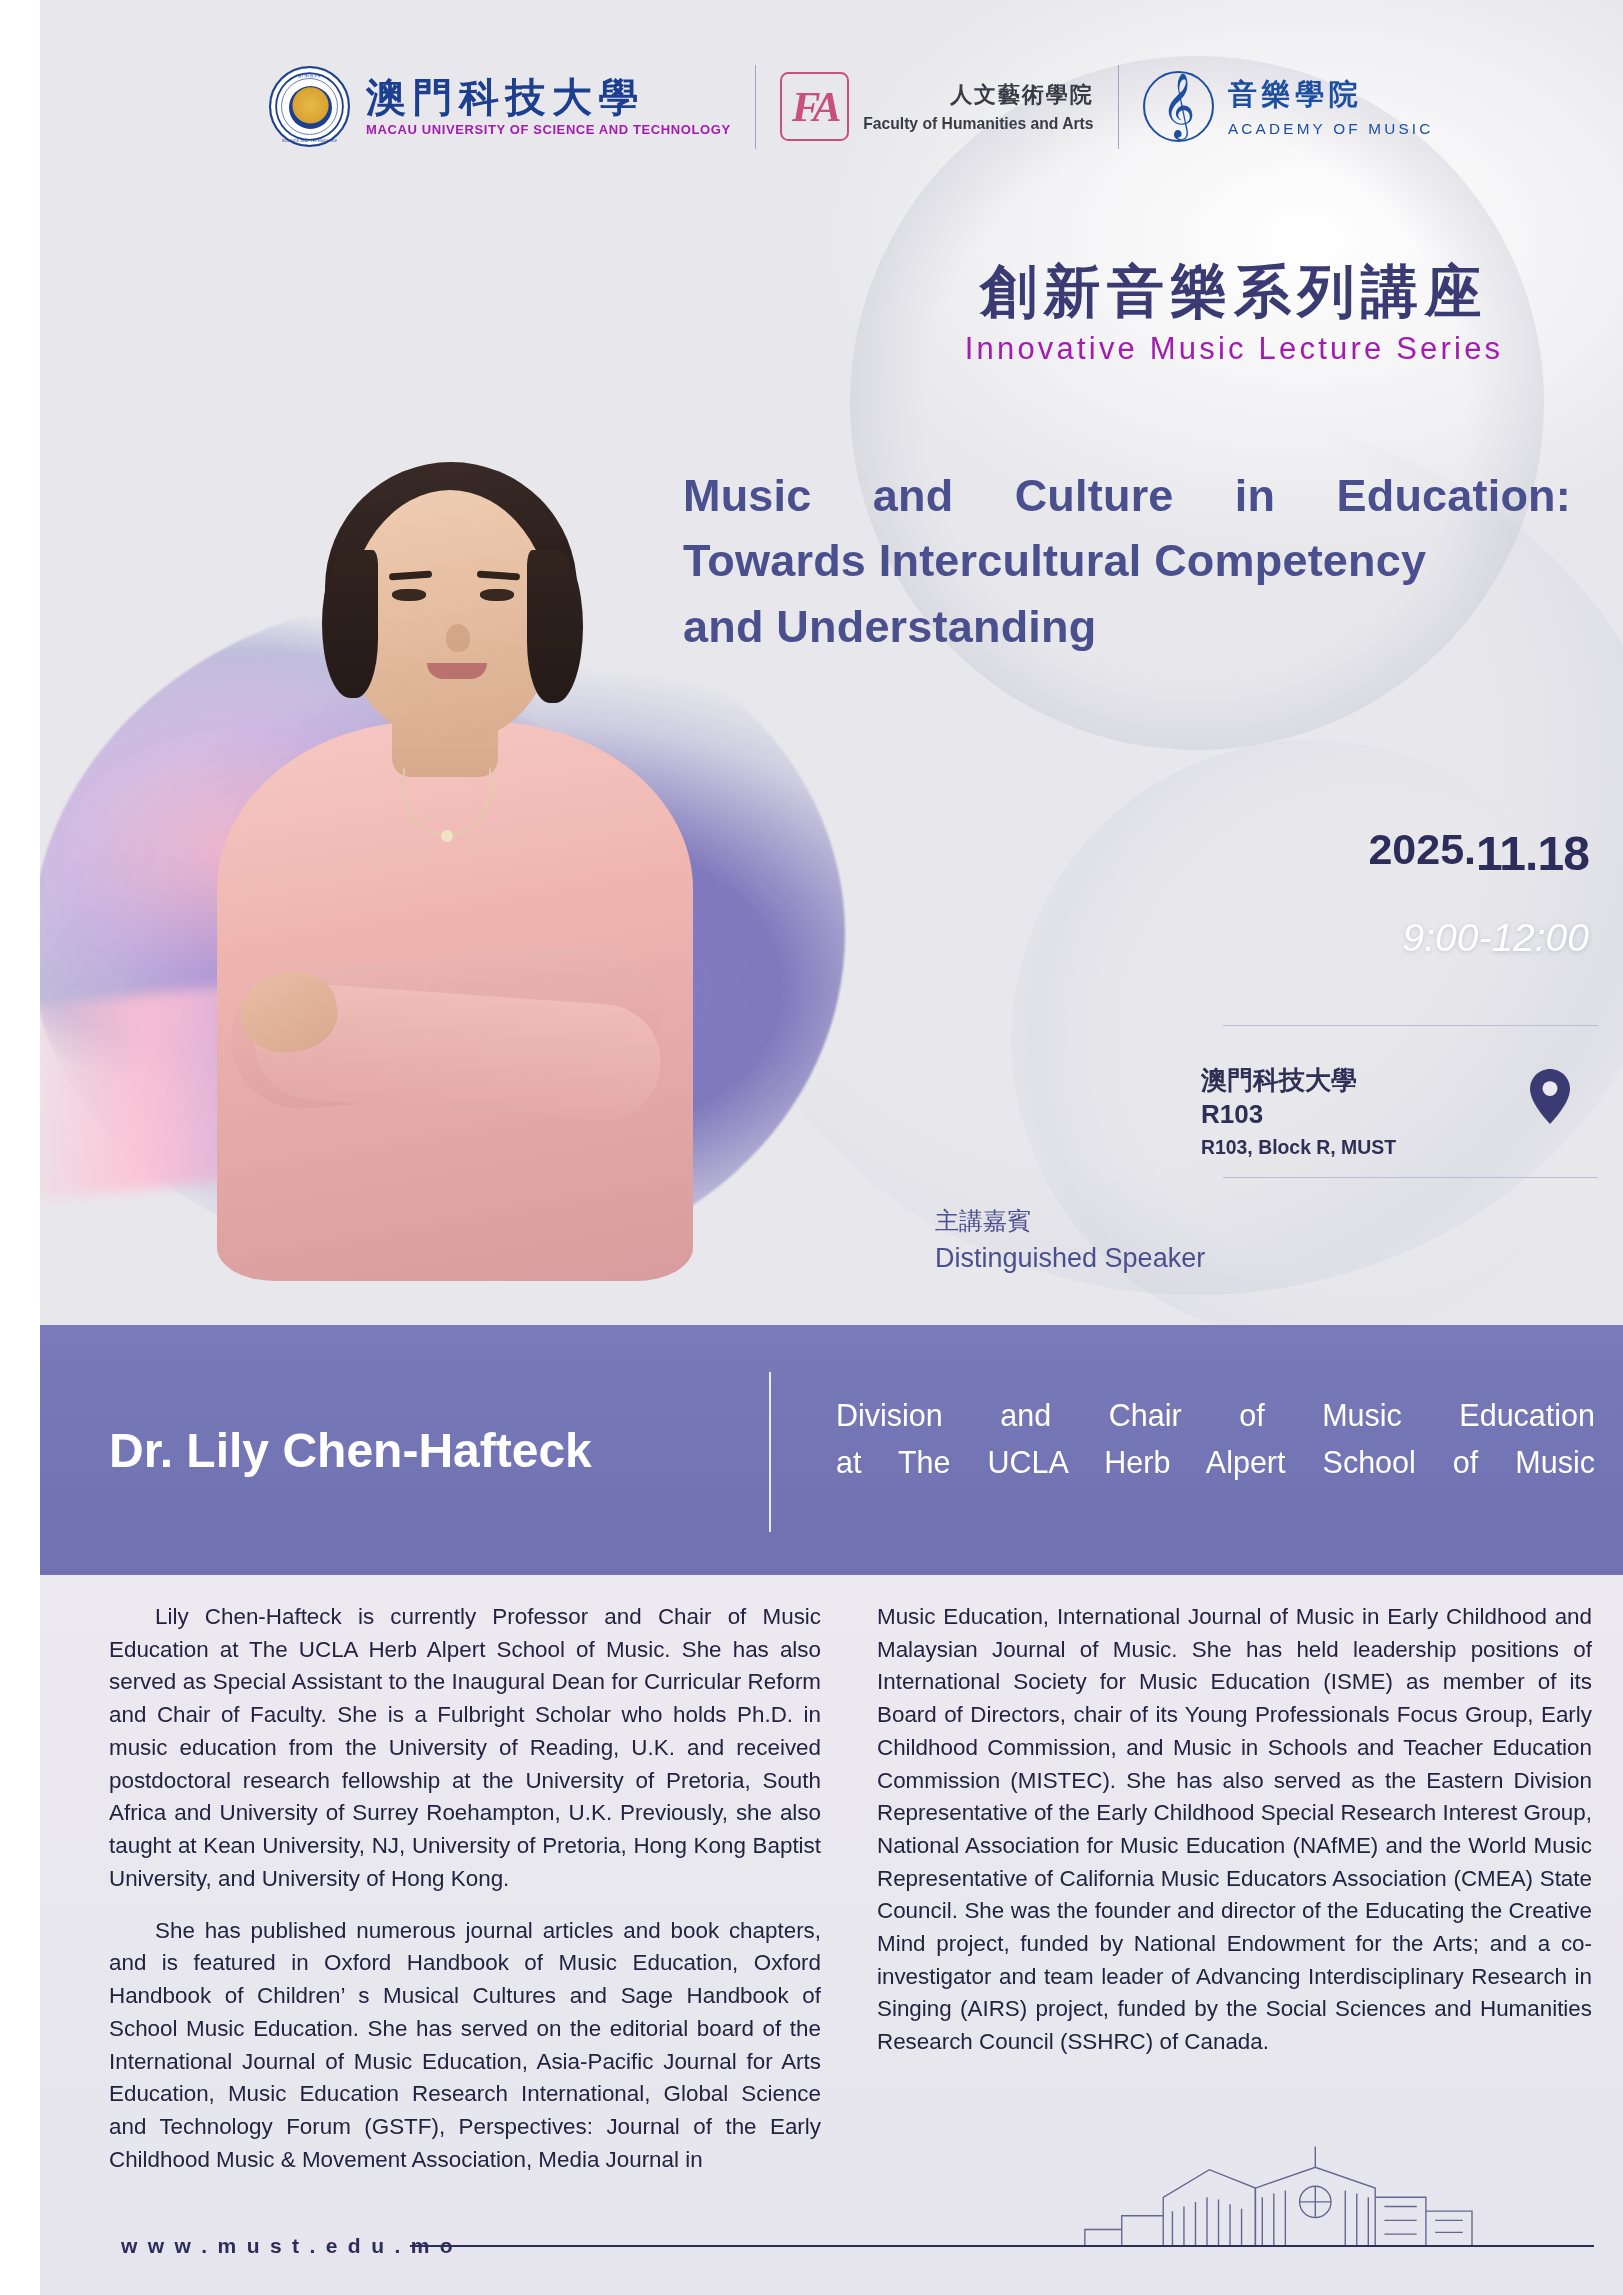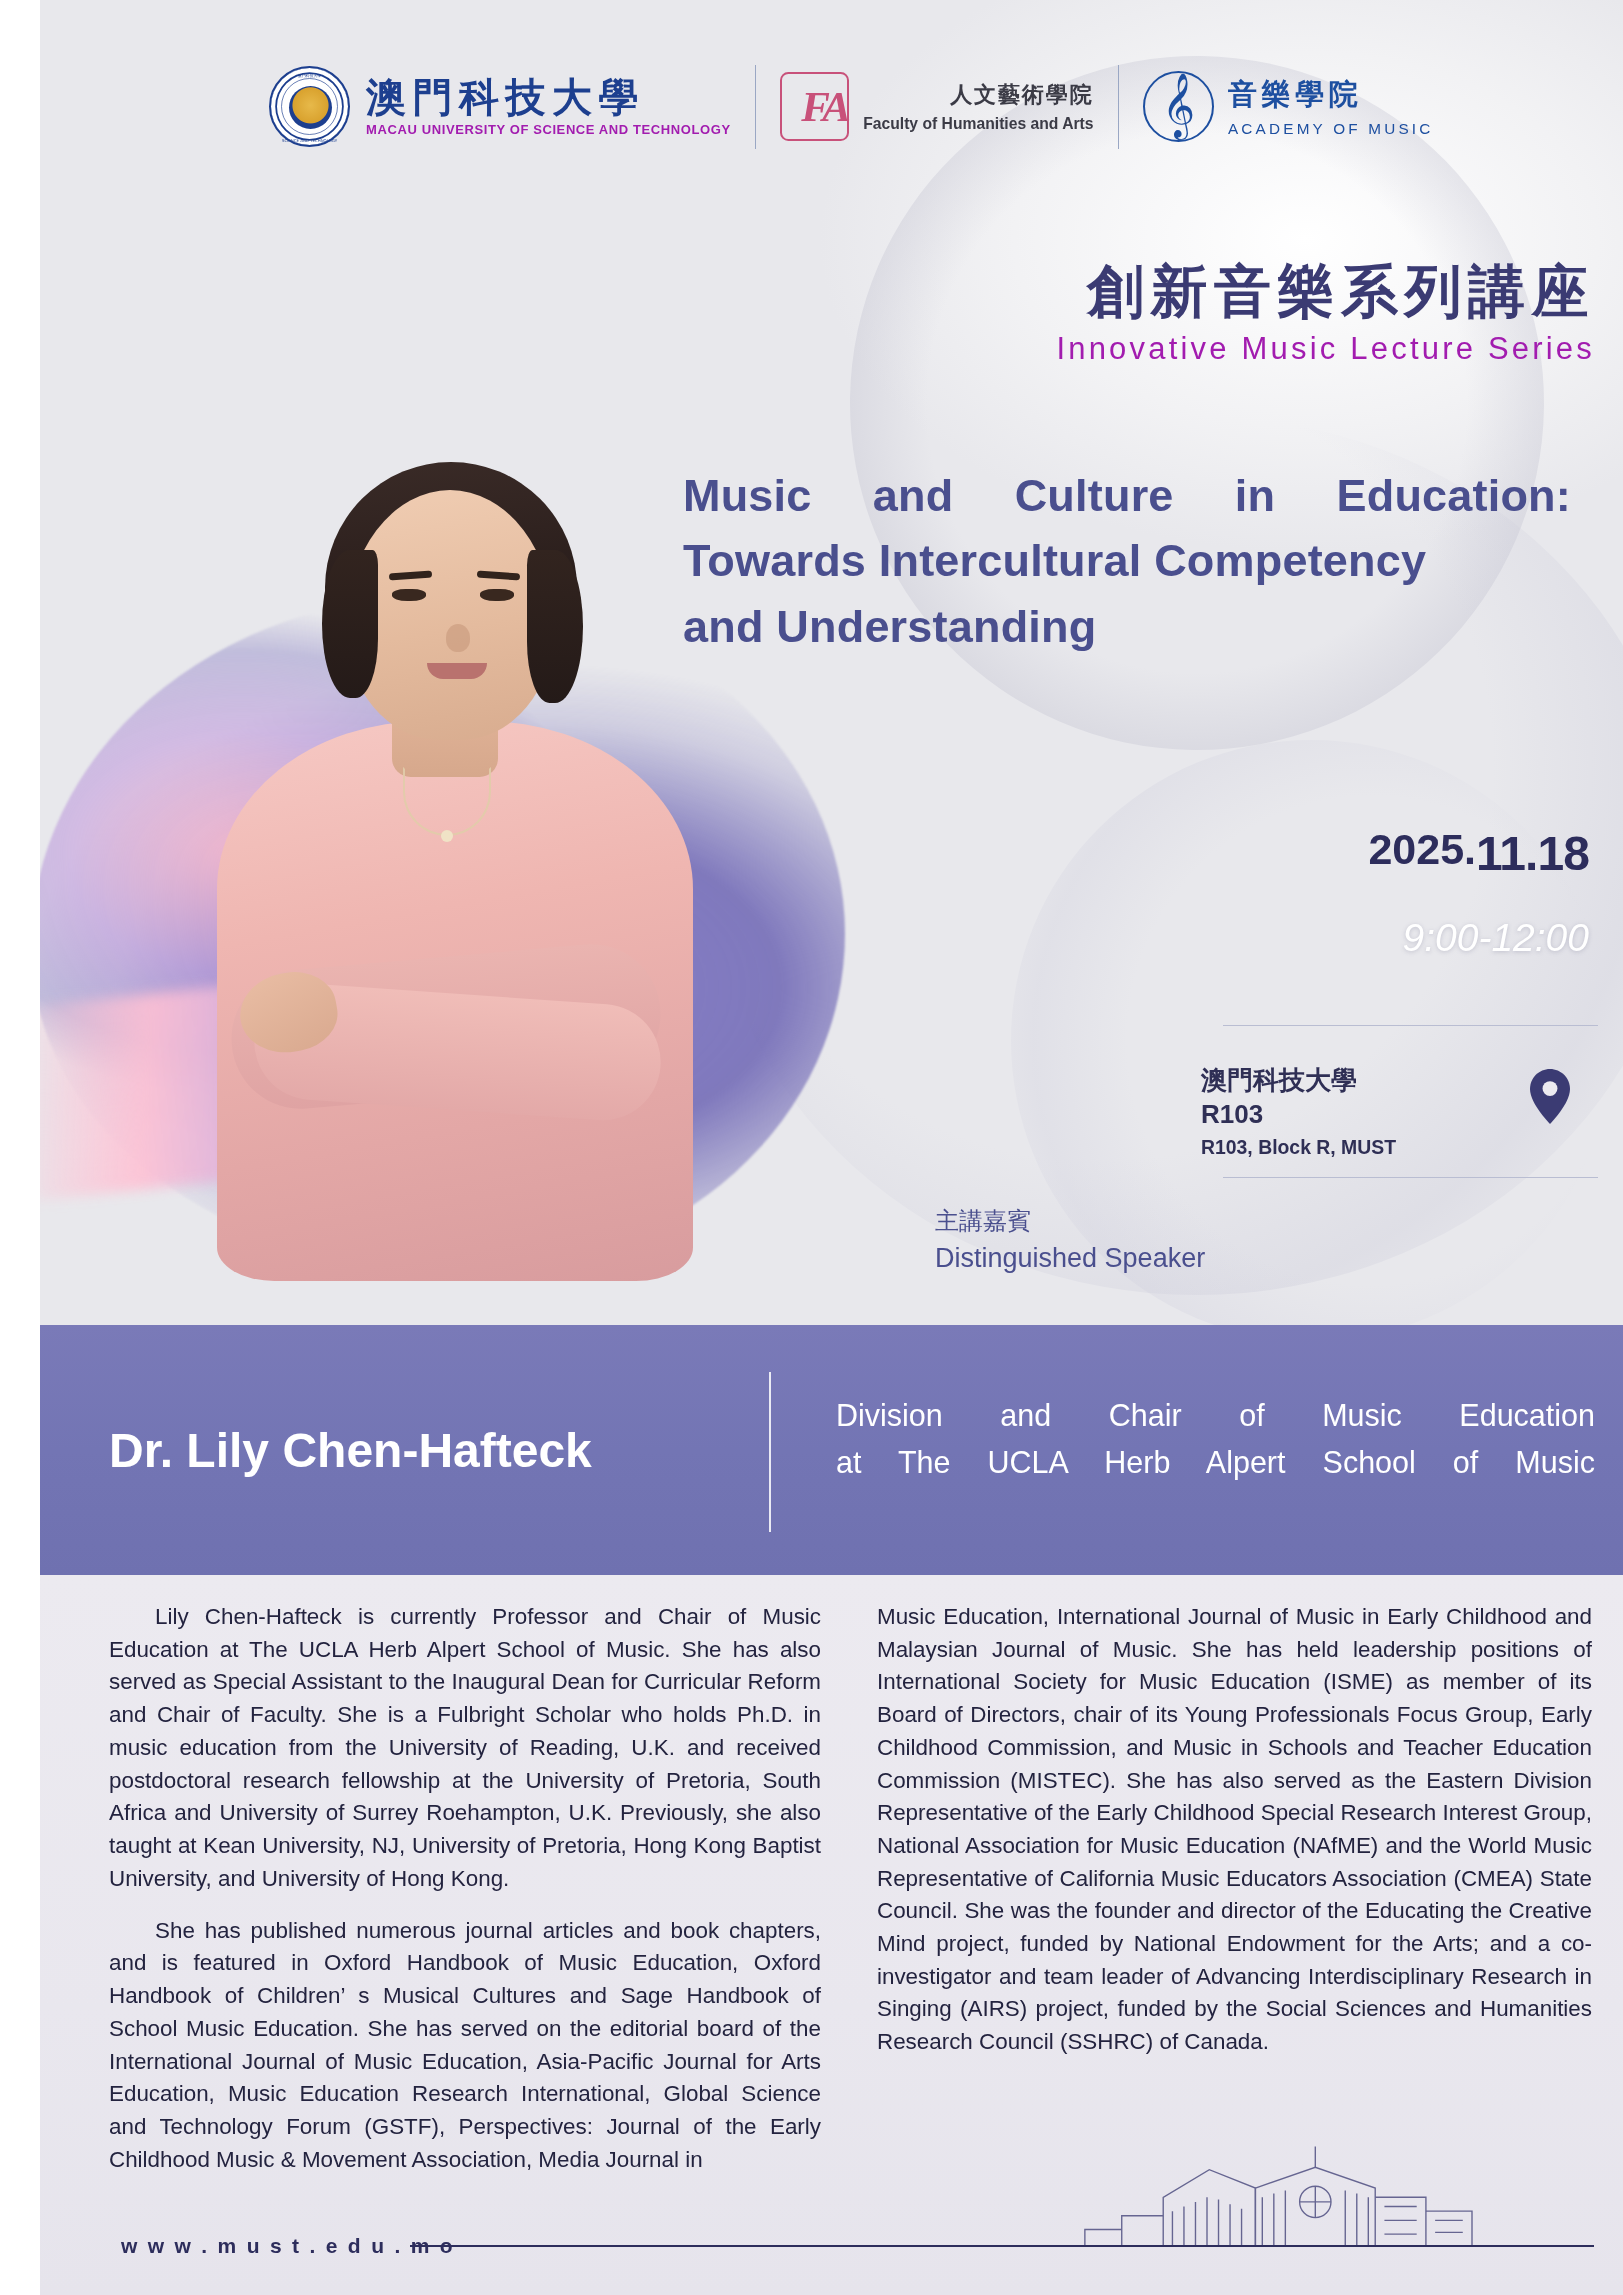--- a/index.html
+++ b/index.html
@@ -82,21 +82,21 @@
   .divider-v {
     width: 1.4px; height: 84px; background: #9aa7c4;
     margin: 0 24px;
     flex: 0 0 auto;
   }
   .fha-mark {
     width: 69px; height: 69px;
     border: 2.8px solid #c8517a;
     border-radius: 8.3px;
     position: relative;
-    display: flex; align-items: center; justify-content: flex-end;
+    display: flex; align-items: center; justify-content: center;
     flex: 0 0 auto;
   }
   .fha-mark span {
     font-family: "Liberation Serif", serif;
     font-size: 43px; color: #c8517a; font-style: italic; font-weight: 700;
     letter-spacing: -3.7px;
   }
   .fha-text { margin-left: 14px; }
   .fha-cn { font-size: 22px; font-weight: 700; color: #3b3b46; letter-spacing: 1.9px; white-space: nowrap; text-align: right; }
   .fha-en { font-size: 15.7px; font-weight: 700; color: #3b3b46; margin-top: 4.6px; white-space: nowrap; }
@@ -213,21 +213,21 @@
     border-radius: 0 0 56px 56px;
   }
   .fig-pendant {
     position: absolute; left: 266px; top: 433px; width: 12px; height: 12px;
     background: #f0e3c6; border-radius: 50%;
   }
 
   
   .series-title {
     position: absolute; left: 833px; top: 259px; width: 722px;
-    text-align: right;
+    text-align: center;
   }
   .series-cn {
     font-size: 57px; font-weight: 700; color: #3b3b73;
     letter-spacing: 6.5px; line-height: 1.15; white-space: nowrap;
   }
   .series-en {
     font-size: 31px; font-weight: 400; color: #a21caf;
     letter-spacing: 3.2px; margin-top: 6.5px; white-space: nowrap;
   }
   .lecture-title {

